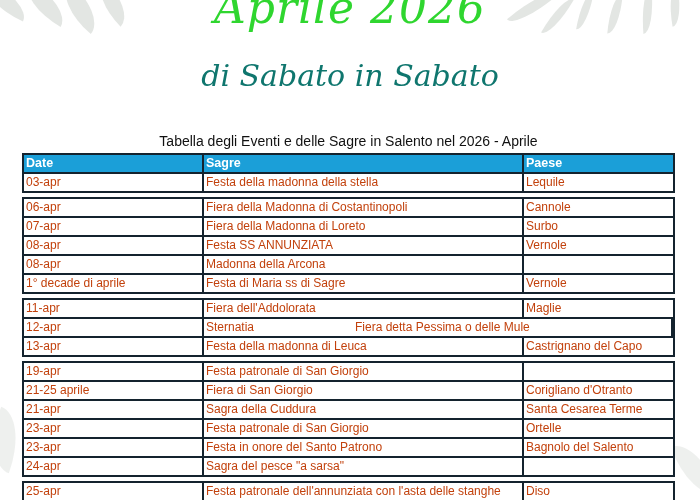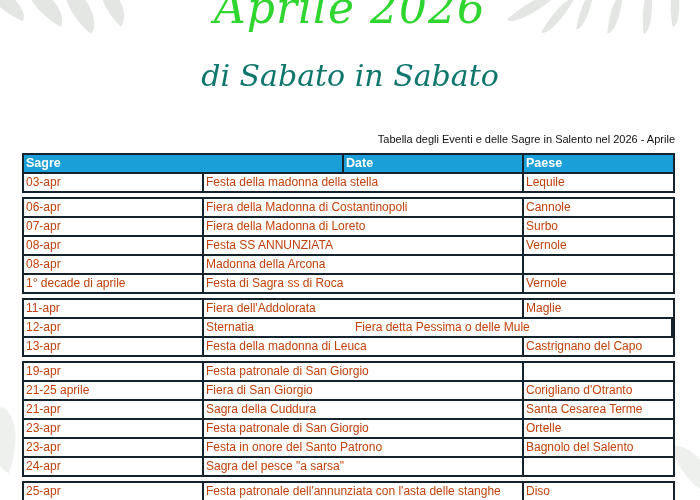--- a/index.html
+++ b/index.html
@@ -13,22 +13,22 @@
       position: absolute; left: 0; width: 700px; top: -18px; text-align: center;
       font-family: "DejaVu Serif", serif; font-style: italic; font-size: 44px;
       color: #2fd62f; letter-spacing: 1px;
     }
     .title-sub {
       position: absolute; left: 0; width: 700px; top: 58px; text-align: center;
       font-family: "DejaVu Serif", serif; font-style: italic; font-size: 30px;
       color: #0f766e;
     }
     .caption {
-      position: absolute; top: 133px; left: 22px; width: 653px; text-align: right;
-      font-size: 11px; color: #111; font-family: "Liberation Sans", sans-serif;
+      position: absolute; top: 133px; left: 22px; width: 653px; text-align: center;
+      font-size: 14px; color: #111; font-family: "Liberation Sans", sans-serif;
     }
     .tbl {
       position: absolute; left: 22px; width: 653px;
     }
     .row {
       display: flex; height: 17px; border: 2px solid #14232e; border-top: none;
       box-sizing: content-box; background: #fff;
     }
     .group .row:first-child { border-top: 2px solid #14232e; }
     .cell {
@@ -65,22 +65,22 @@
 </div>
 
 <div class="title-main">Aprile 2026</div>
 <div class="title-sub">di Sabato in Sabato</div>
 <div class="caption">Tabella degli Eventi e delle Sagre in Salento nel 2026 - Aprile</div>
 
 <div class="tbl" style="top:153px;">
 
   <div class="group">
     <div class="row header">
+      <div class="cell c1">Date</div>
       <div class="cell c2">Sagre</div>
-      <div class="cell c1">Date</div>
       <div class="cell c3">Paese</div>
     </div>
     <div class="row">
       <div class="cell c1">03-apr</div>
       <div class="cell c2">Festa della madonna della stella</div>
       <div class="cell c3">Lequile</div>
     </div>
   </div>
 
   <div class="group">
@@ -98,21 +98,21 @@
       <div class="cell c1">08-apr</div>
       <div class="cell c2">Festa SS ANNUNZIATA</div>
       <div class="cell c3">Vernole</div>
     </div>
     <div class="row">
       <div class="cell c1">08-apr</div>
       <div class="cell c2">Madonna della Arcona</div>
     </div>
     <div class="row">
       <div class="cell c1">1° decade di aprile</div>
-      <div class="cell c2">Festa di Sagra ss di Roca</div>
+      <div class="cell c2">Festa di Maria ss di Sagre</div>
       <div class="cell c3">Vernole</div>
     </div>
   </div>
 
   <div class="group">
     <div class="row">
       <div class="cell c1">11-apr</div>
       <div class="cell c2">Fiera dell'Addolorata</div>
       <div class="cell c3">Maglie</div>
     </div>

